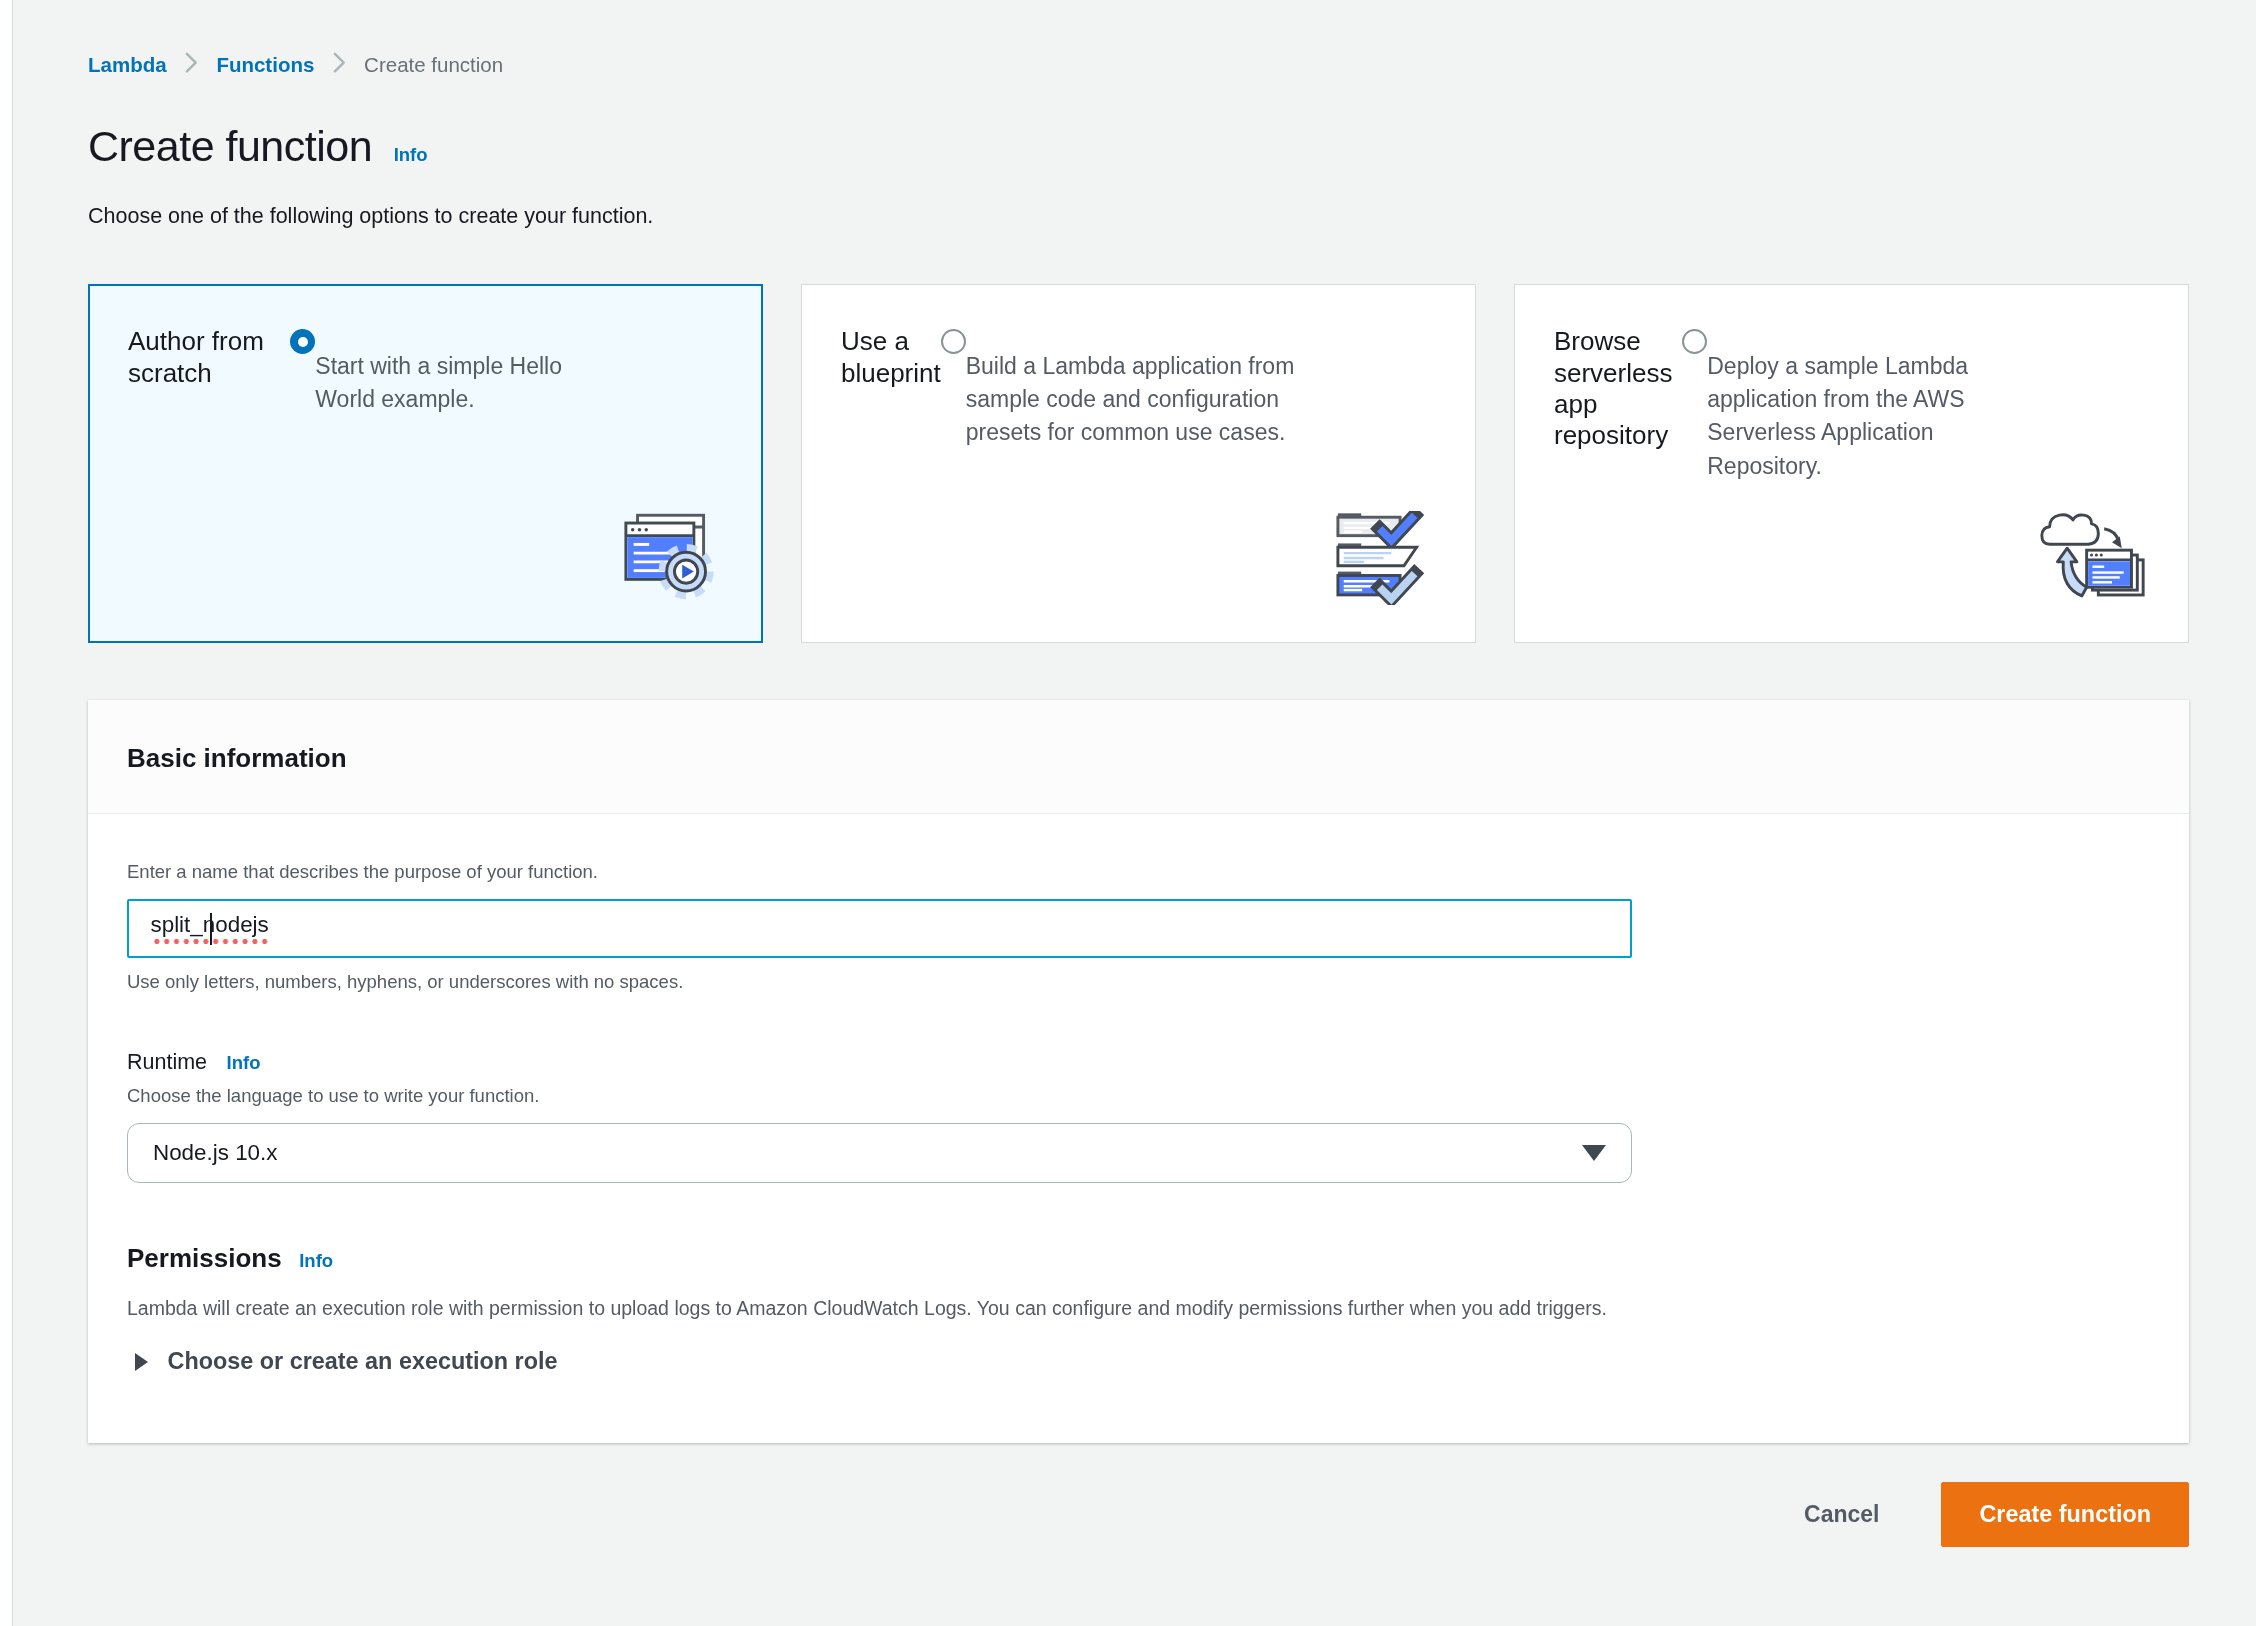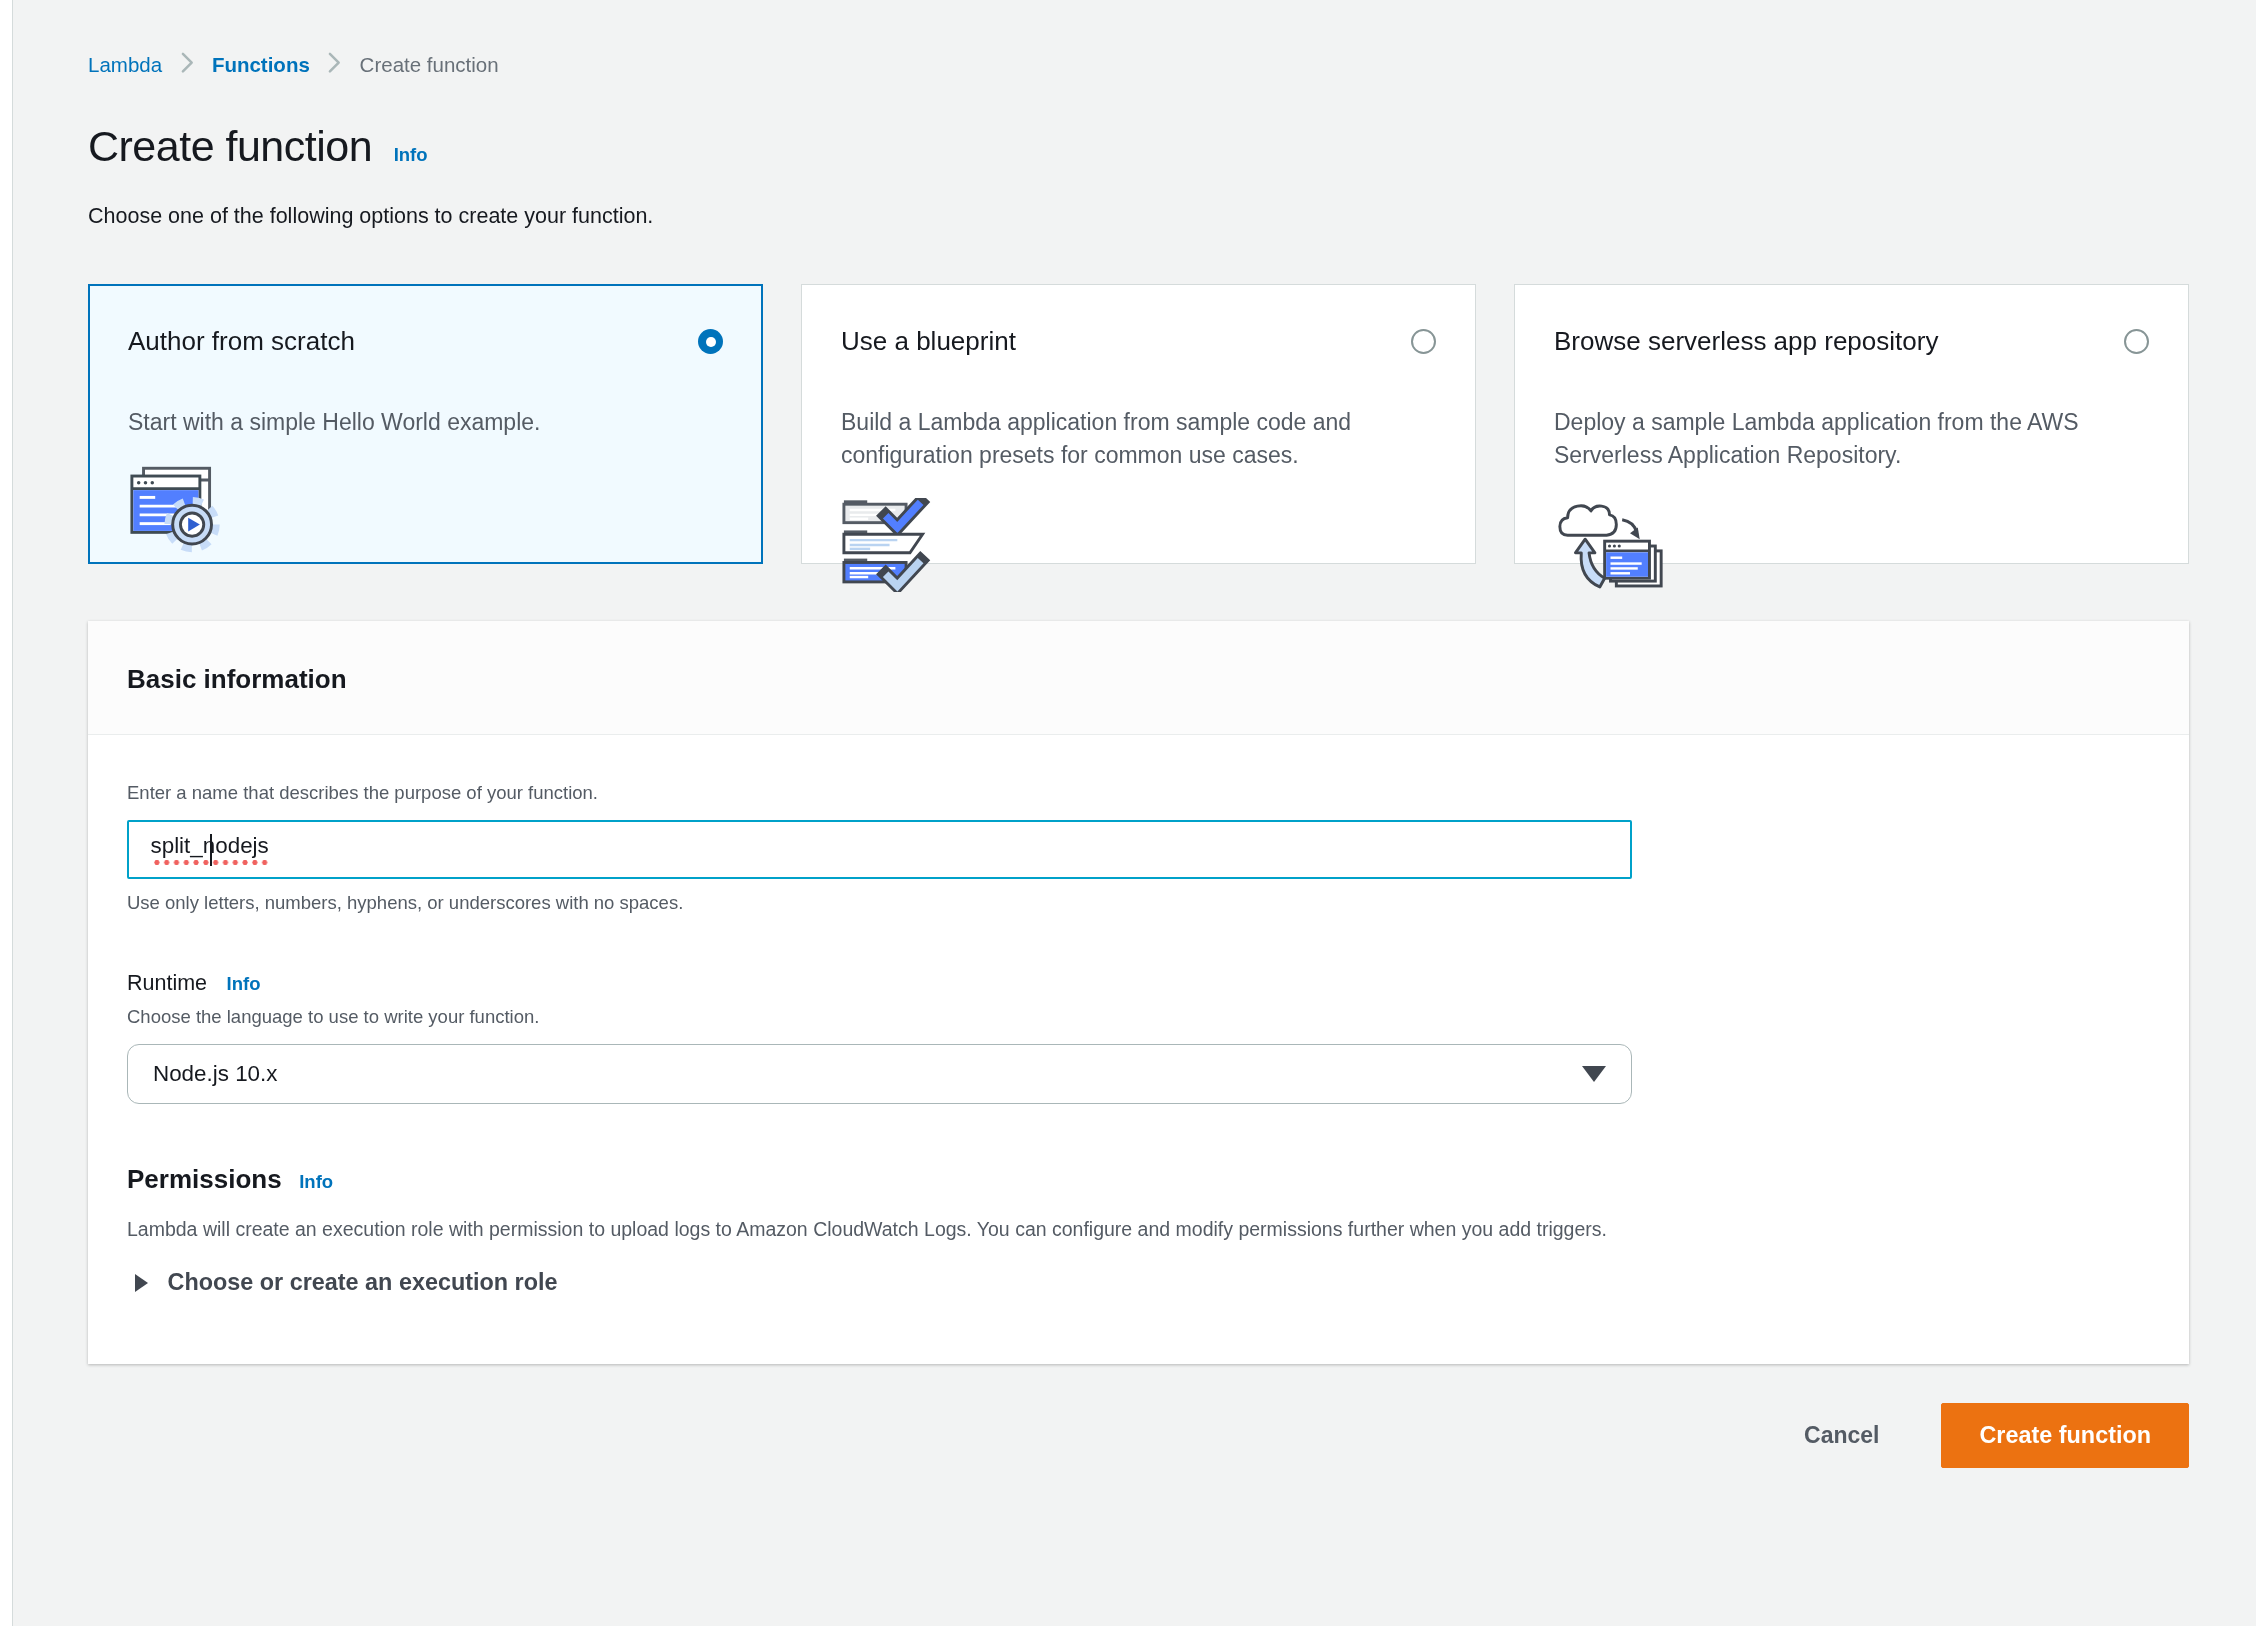--- a/index.html
+++ b/index.html
@@ -5,33 +5,33 @@
   * { margin:0; padding:0; box-sizing:border-box; }
   html,body { background:#f2f3f3; }
   body { font-family:"Liberation Sans", sans-serif; color:#16191f; }
   .viewport { position:relative; width:2257px; height:1627px; background:#f2f3f3; overflow:hidden; }
   .left-rail { position:absolute; left:0; top:0; bottom:0; width:12.7px; background:#ffffff; border-right:1px solid #d5dbdb; }
   .content { position:absolute; left:88px; right:68px; top:0; }
 
   
   .breadcrumb { display:flex; align-items:center; gap:17.6px; margin-top:51px; font-size:20.5px; }
   .crumb-link { color:#0073bb; text-decoration:none; font-weight:700; cursor:pointer; }
-  .crumb-link.first { font-weight:400; }
+  .crumb-link.first { font-weight:700; }
   .crumb-current { color:#687078; }
   .crumb-sep { display:inline-block; }
 
   
   .title-row { display:flex; align-items:baseline; gap:21.5px; margin-top:43px; }
   .page-title { font-size:43px; font-weight:500; letter-spacing:-0.5px; color:#16191f; }
   .info-link { color:#0073bb; font-size:18.5px; font-weight:700; text-decoration:none; cursor:pointer; }
   .subtitle { margin-top:33px; font-size:21.5px; color:#16191f; }
 
   
   .cards { display:flex; gap:38px; margin-top:55px; }
-  .card { flex:1 1 0; height:280px; background:#ffffff; border:1px solid #d5dbdb; padding:41px 39px 33px 39px; display:flex; flex-direction:column; cursor:pointer;gap:25px; }
+  .card { flex:1 1 0; height:359px; background:#ffffff; border:1px solid #d5dbdb; padding:41px 39px 33px 39px; display:flex; flex-direction:row; cursor:pointer; }
   .card.selected { background:#f1faff; border:2px solid #0073bb; padding:40px 38px 32px 38px; }
   .card-head { display:flex; align-items:flex-start; }
   .card-title { flex:1; font-size:26px; font-weight:500; color:#16191f; line-height:1.2; }
   .radio { width:25px; height:25px; border-radius:50%; border:2px solid #879596; background:#fff; margin-top:2.9px; flex:0 0 auto; }
   .radio.checked { border:none; background:#0073bb; position:relative; }
   .radio.checked::after { content:""; position:absolute; left:7.8px; top:7.8px; width:9.8px; height:9.8px; border-radius:50%; background:#ffffff; }
   .card-desc { margin-top:23.4px; font-size:23px; line-height:1.45; color:#545b64; }
   .card-icon { margin-top:auto; }
 
   

